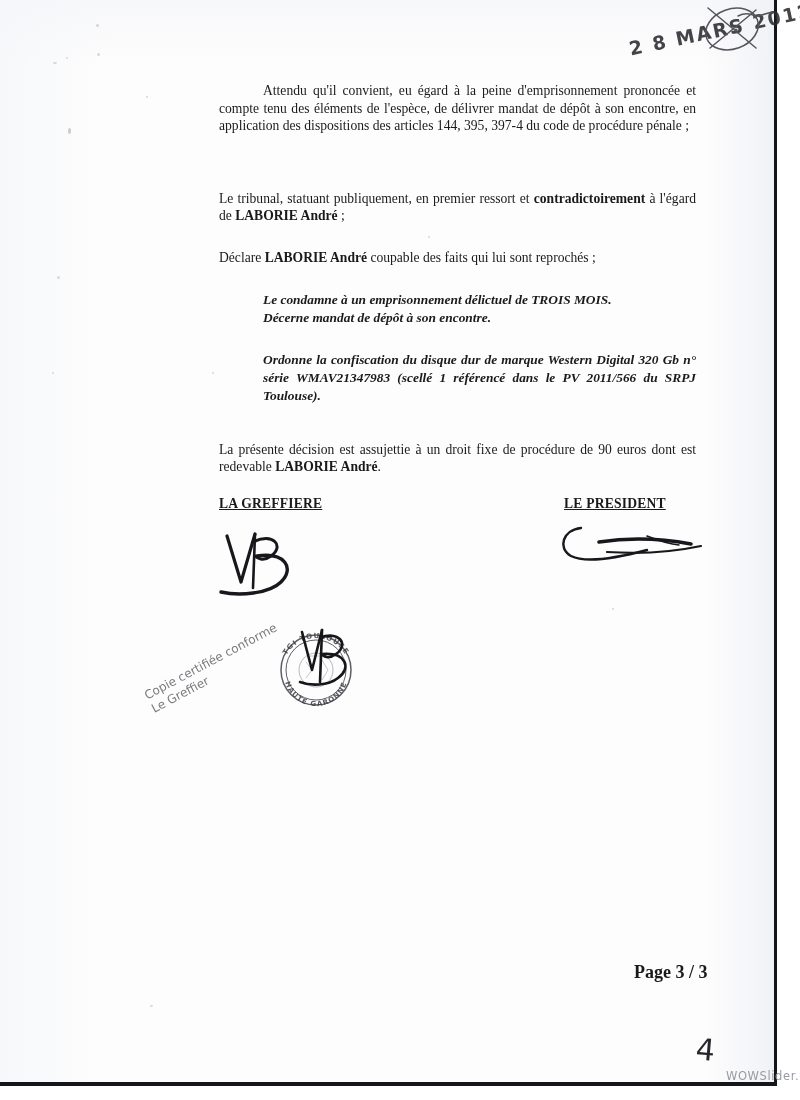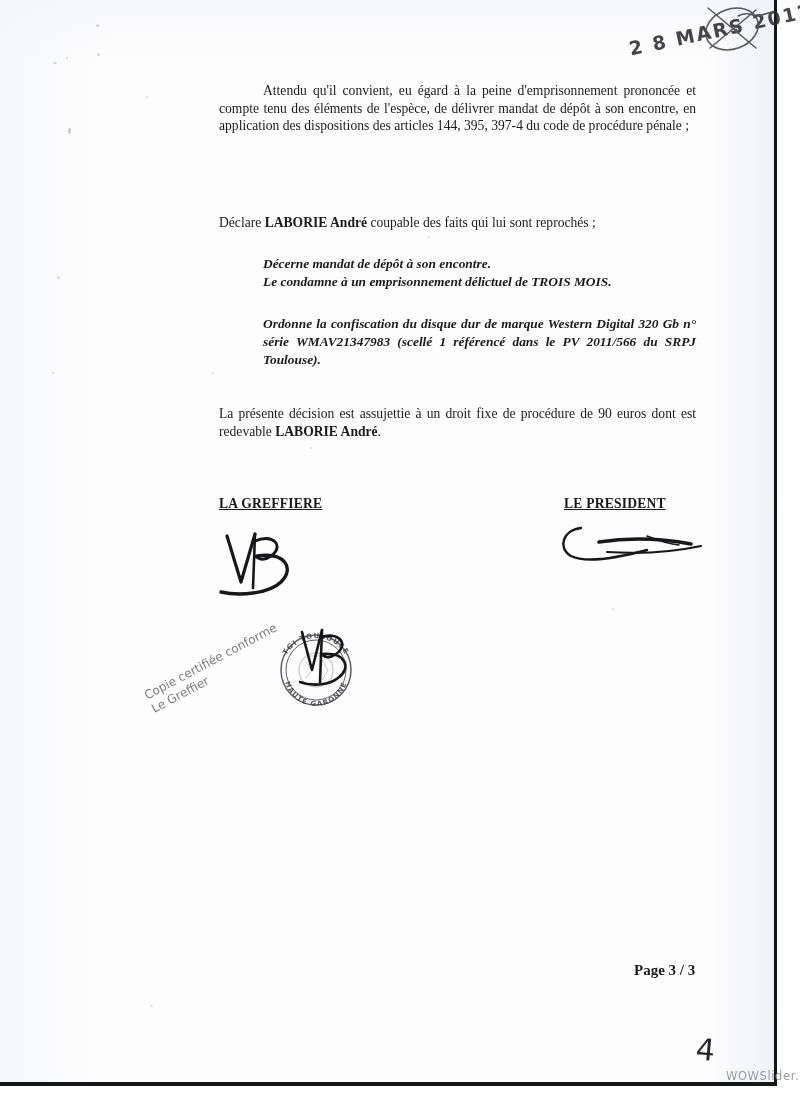--- a/index.html
+++ b/index.html
@@ -154,21 +154,21 @@
     font-weight: bold;
     letter-spacing: 1.1px;
     fill: #3a3a42;
   }
 
   .page-num {
     position: absolute;
     left: 634px;
     top: 962px;
     font-weight: bold;
-    font-size: 15px;
+    font-size: 18px;
   }
   .hand-num {
     position: absolute;
     left: 696px;
     top: 1032px;
     font-family: "DejaVu Sans", sans-serif;
     font-size: 30px;
     color: #26262c;
     transform: rotate(5deg);
   }
@@ -206,30 +206,31 @@
 
   <div class="body-text">
 
     <p class="para indent">Attendu qu'il convient, eu égard à la peine d'emprisonnement prononcée et compte tenu des éléments de l'espèce, de délivrer mandat de dépôt à son encontre, en application des dispositions des articles 144, 395, 397-4 du code de procédure pénale ;</p>
 
     <div class="gap-lg"></div>
 
 
     <div class="gap-md"></div>
 
+    <p class="para"><span>Le tribunal, statuant publiquement, en premier ressort et  </span><b class="nm">contradictoirement</b><span> à l'égard de </span><b class="nm">LABORIE André</b><span> ;</span></p>
 
     <div class="gap-md"></div>
 
     <p class="para"><span>Déclare </span><b class="nm">LABORIE André</b><span> coupable des faits qui lui sont reprochés ;</span></p>
 
     <div class="gap-md"></div>
 
     <div class="ital-block">
+      <span class="ln">Le condamne à un emprisonnement délictuel de TROIS MOIS.</span>
       <span class="ln">Décerne mandat de dépôt à son encontre.</span>
-      <span class="ln">Le condamne à un emprisonnement délictuel de TROIS MOIS.</span>
     </div>
 
     <div class="gap-md"></div>
 
     <p class="ital-block just">Ordonne la confiscation du disque dur de marque Western Digital 320 Gb n° série WMAV21347983 (scellé 1 référencé dans le PV 2011/566 du SRPJ Toulouse).</p>
 
     <div class="gap-xl"></div>
 
     <p class="para"><span>La présente décision est assujettie à un droit fixe de procédure de 90 euros dont est redevable </span><b class="nm">LABORIE André</b><span>.</span></p>
 

